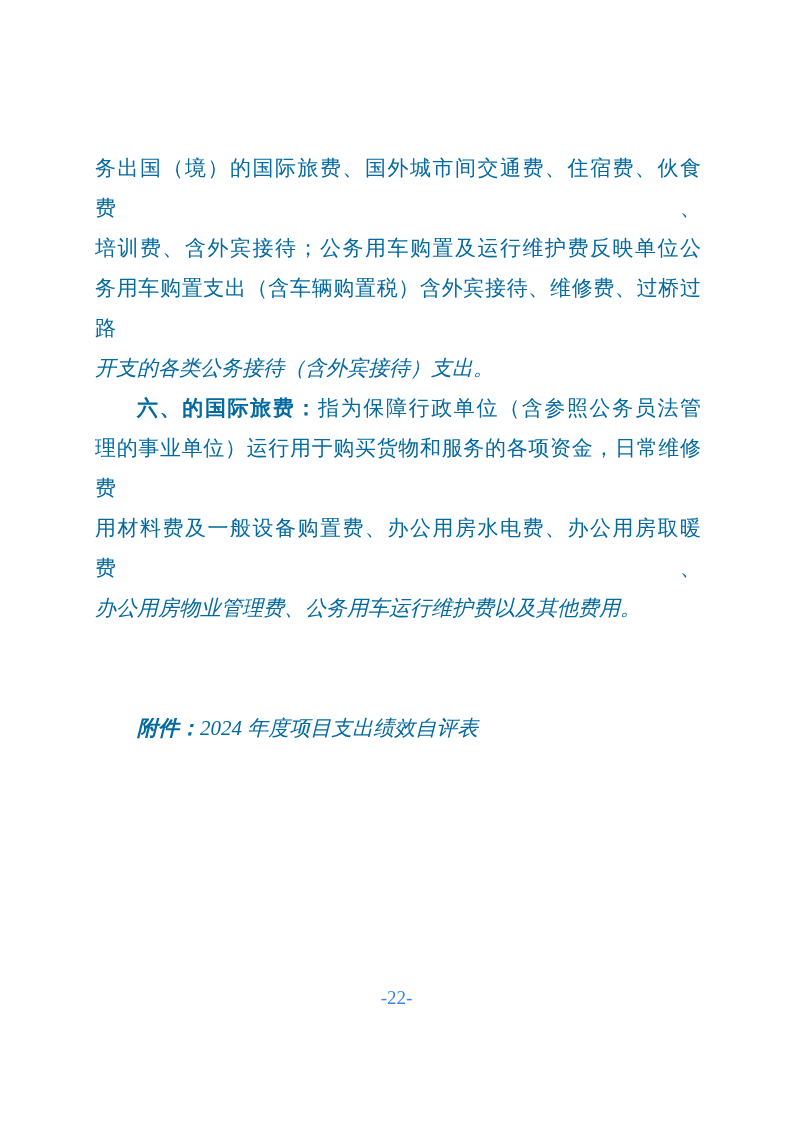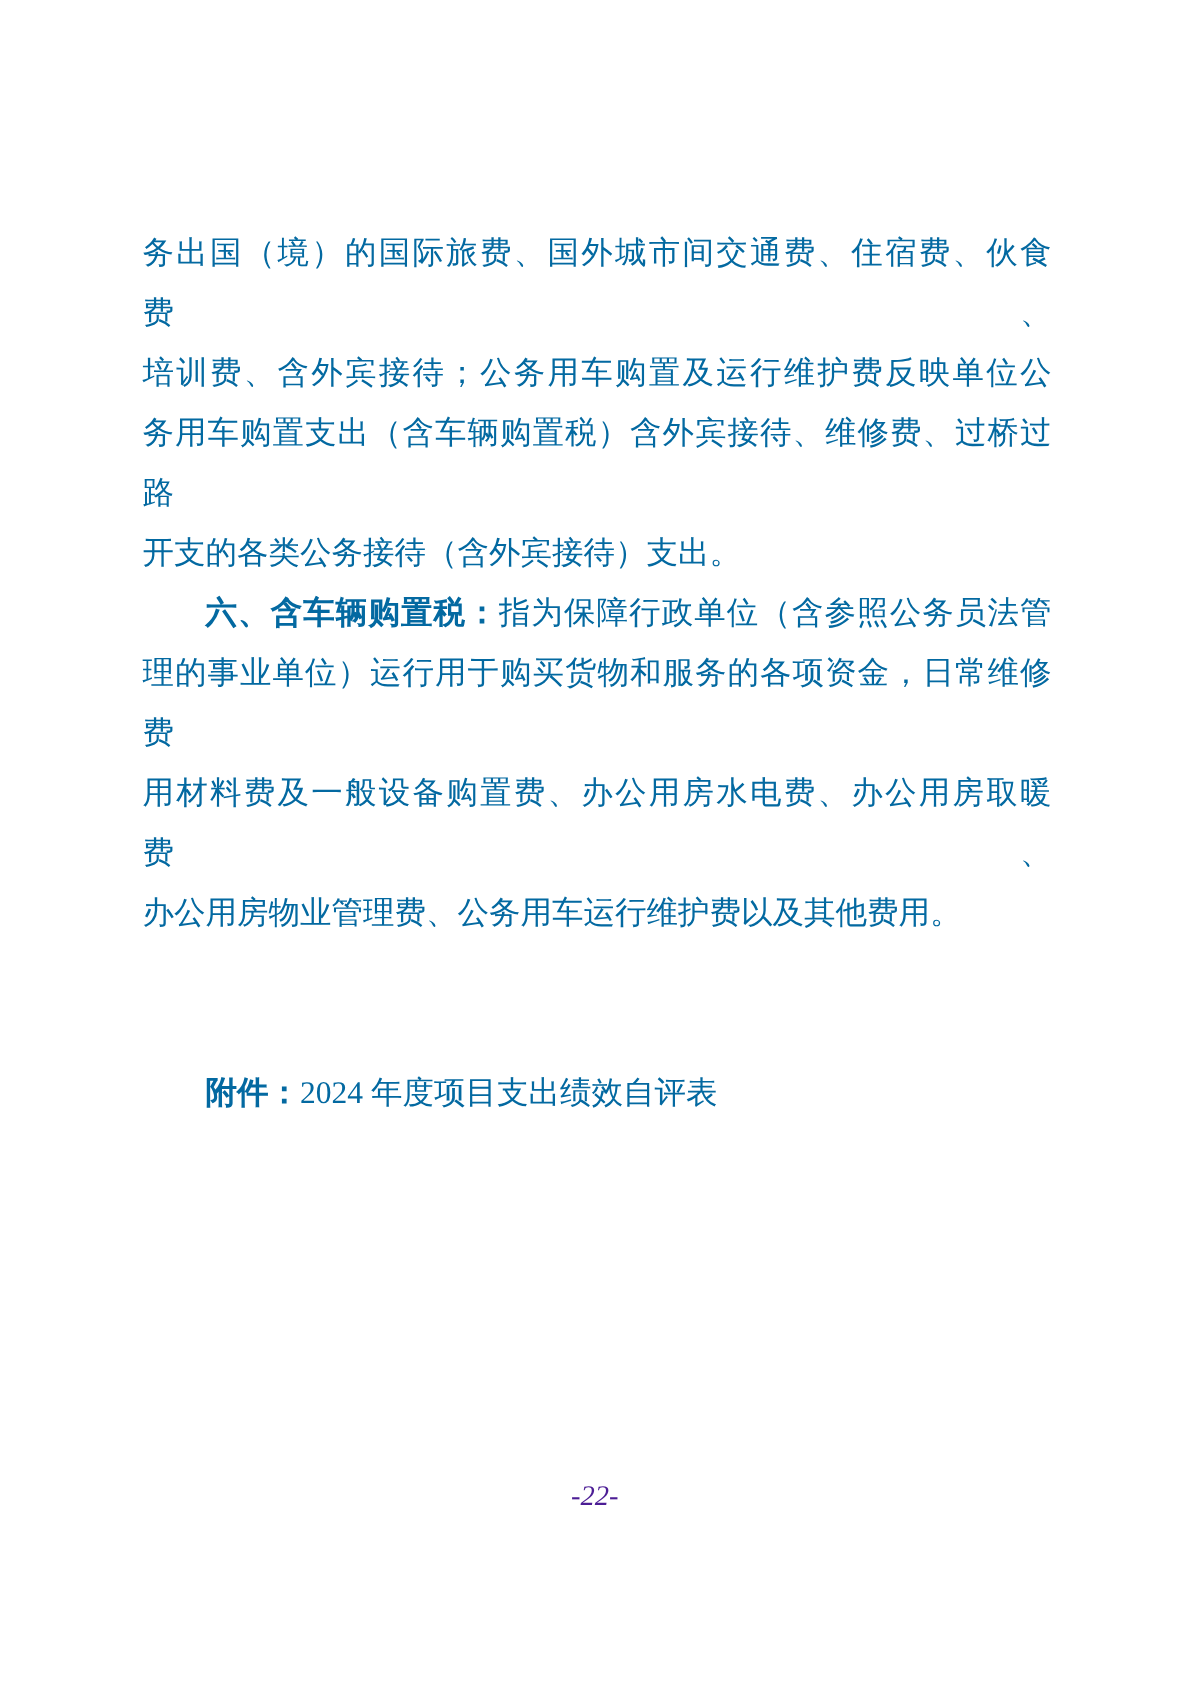--- a/index.html
+++ b/index.html
@@ -34,50 +34,50 @@
   .line.j {
     white-space: normal;
     text-align: justify;
     text-align-last: justify;
   }
   
   .line.last {
     white-space: normal;
     text-align: center;
     text-align-last: left;
+    font-style: italic;
   }
   .indent { text-indent: 2em; }
   .bold { font-weight: bold; }
   .spacer-line { height: 40px; }
   .page-number {
     position: absolute;
     left: 0;
     top: 986px;
     width: 793px;
     text-align: center;
     font-size: 19px;
     line-height: 24px;
-    color: #4c1d95;
+    color: #3b82f6;
     font-family: "Liberation Serif", "DejaVu Serif", serif;
-    font-style: italic;
   }
 </style>
 </head>
 <body>
 
 <div class="page">
 
   <div class="content">
 
     <div class="line j">务出国（境）的国际旅费、国外城市间交通费、住宿费、伙食费、</div>
     <div class="line j">培训费、含外宾接待；公务用车购置及运行维护费反映单位公</div>
     <div class="line j">务用车购置支出（含车辆购置税）含外宾接待、维修费、过桥过路</div>
     <div class="line last">开支的各类公务接待（含外宾接待）支出。</div>
 
-    <div class="line j indent"><span class="bold">六、含车辆购置税：</span><span>指为保障行政单位（含参照公务员法管</span></div>
+    <div class="line j indent"><span class="bold">六、的国际旅费：</span><span>指为保障行政单位（含参照公务员法管</span></div>
 
     <div class="line j">理的事业单位）运行用于购买货物和服务的各项资金，日常维修费</div>
     <div class="line j">用材料费及一般设备购置费、办公用房水电费、办公用房取暖费、</div>
     <div class="line last">办公用房物业管理费、公务用车运行维护费以及其他费用。</div>
 
     <div class="spacer-line"></div>
     <div class="spacer-line"></div>
 
     <div class="line last indent"><span class="bold">附件：</span><span>2024 年度项目支出绩效自评表</span></div>
 

